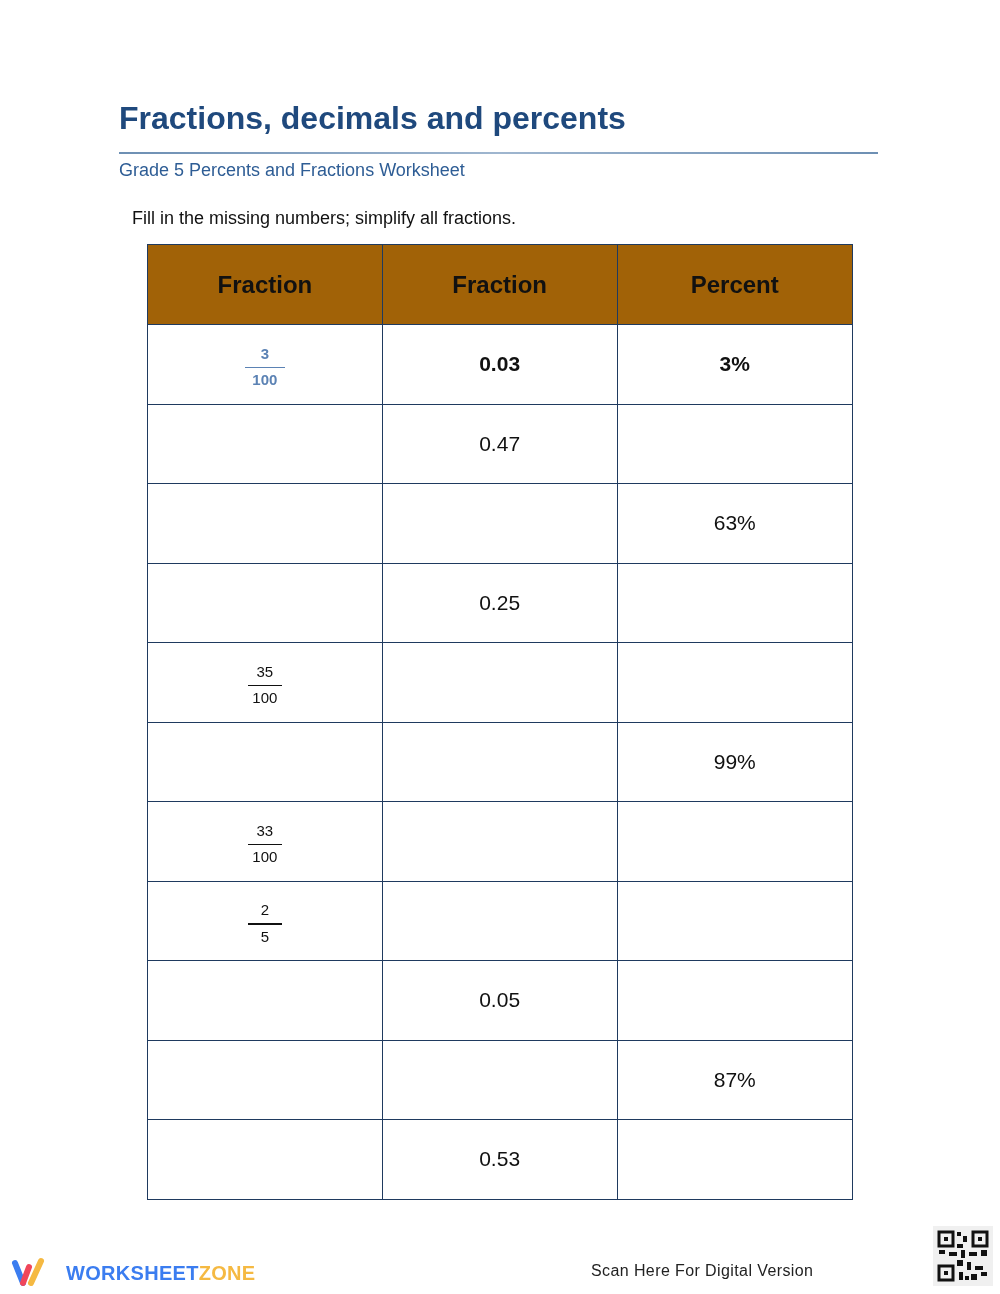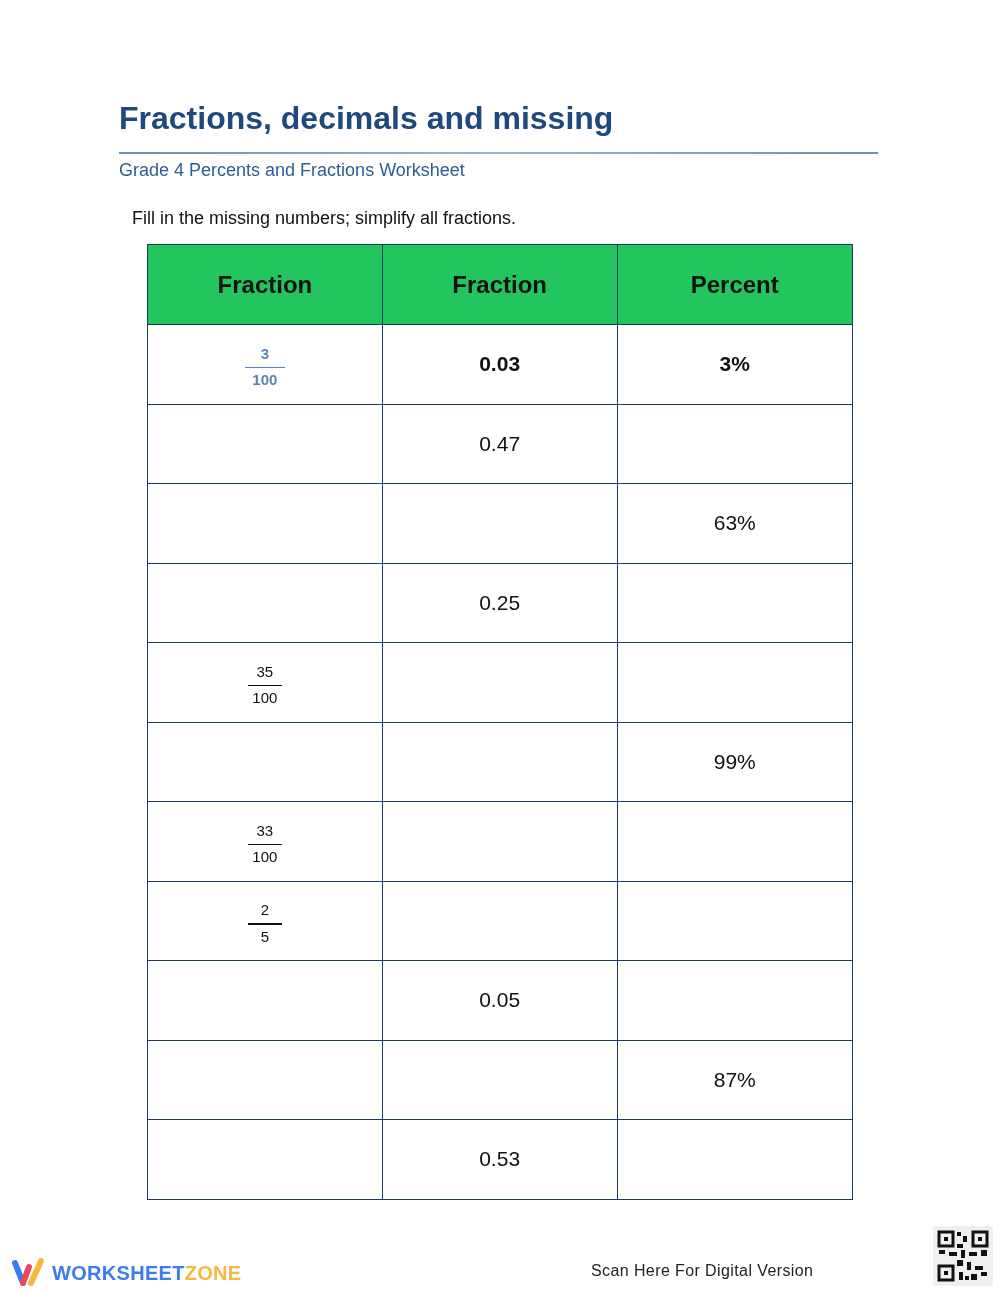--- a/index.html
+++ b/index.html
@@ -3,39 +3,39 @@
 <meta charset="utf-8">
 <style>
   html, body { margin:0; padding:0; background:#ffffff; }
   body { width:1000px; height:1294px; position:relative; font-family:"Liberation Sans", sans-serif; overflow:hidden; }
   .title { position:absolute; left:119px; top:100px; font-size:32px; font-weight:bold; color:#1f497d; }
   .rule { position:absolute; left:119px; top:152px; width:759px; height:2px; background:linear-gradient(90deg,#6d8fb3,#9fb6cf 50%,#6d8fb3); }
   .subtitle { position:absolute; left:119px; top:160px; font-size:18px; color:#2e5d95; }
   .instr { position:absolute; left:132px; top:208px; font-size:18px; color:#111; }
   table.ws { position:absolute; left:147px; top:244px; width:706px; border-collapse:collapse; table-layout:fixed; }
   table.ws th, table.ws td { border:1.5px solid #1f3a5f; text-align:center; vertical-align:middle; }
-  table.ws th { background:#22c55e; height:77px; font-size:24px; font-weight:bold; color:#111; }
+  table.ws th { background:#a16207; height:77px; font-size:24px; font-weight:bold; color:#111; }
   table.ws td { height:76.5px; font-size:21px; color:#111; }
   .frac { display:inline-flex; flex-direction:column; align-items:center; font-size:15px; line-height:18px; }
   .frac .bar { width:34px; height:1.5px; background:#111; margin:4px 0 3px; }
   .ex { color:#5b82b4; font-weight:bold; }
   .ex .bar { background:#5b82b4; width:40px; }
   .bold { font-weight:bold; }
   .logo { position:absolute; left:10px; top:1257px; display:flex; align-items:center; }
-  .logo-text { font-size:20px; font-weight:bold; letter-spacing:0.3px; margin-left:6px; }
+  .logo-text { font-size:20px; font-weight:bold; letter-spacing:0.3px; margin-left:20px; }
   .logo-a { color:#3b7df0; } .logo-b { color:#f5b942; }
   .scan { position:absolute; left:591px; top:1262px; font-size:16px; color:#222; letter-spacing:0.4px;text-align:right; }
   .qr { position:absolute; left:933px; top:1226px; width:60px; height:60px; background:#f0f0f0; }
 </style>
 </head>
 <body>
 
-<div class="title">Fractions, decimals and missing</div>
+<div class="title">Fractions, decimals and percents</div>
 <div class="rule"></div>
-<div class="subtitle">Grade 4 Percents and Fractions Worksheet</div>
+<div class="subtitle">Grade 5 Percents and Fractions Worksheet</div>
 <div class="instr">Fill in the missing numbers; simplify all fractions.</div>
 
 <table class="ws">
   <colgroup>
       <col style="width:33.3%">
       <col style="width:33.3%">
       <col style="width:33.4%">
     </colgroup>
   <thead>
     <tr>

